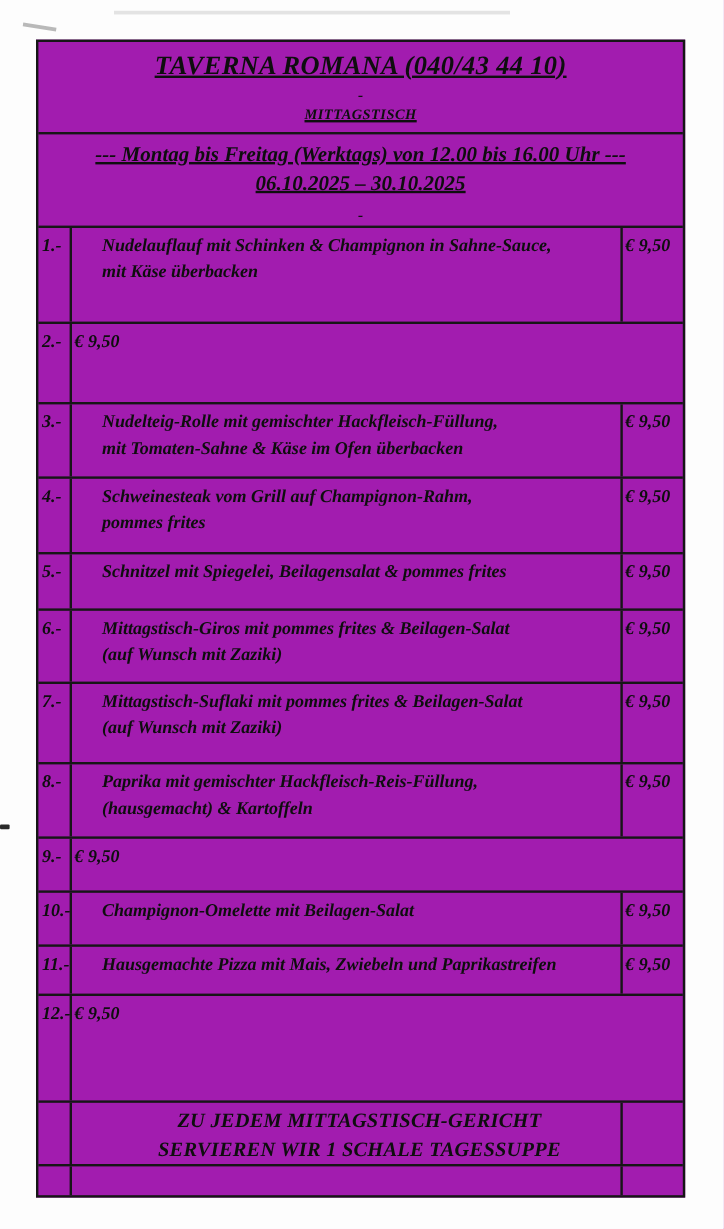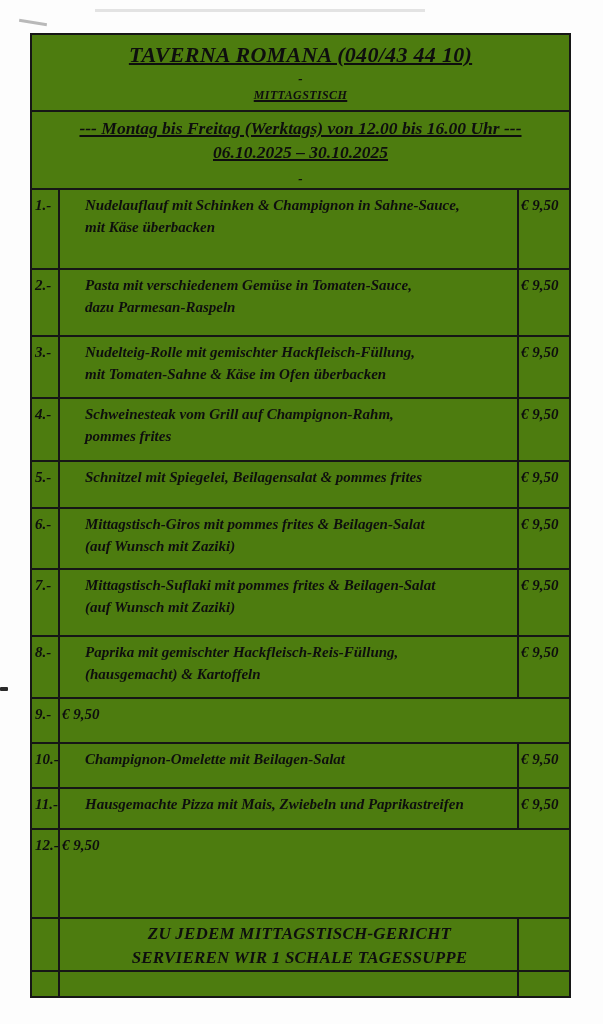--- a/index.html
+++ b/index.html
@@ -21,21 +21,21 @@
     position: absolute; left: 19px; top: 21px; width: 28px; height: 3px;
     background: #b9b9b9; transform: rotate(9deg);
   }
   .scan-dash {
     position: absolute; left: 0; top: 687px; width: 8px; height: 4px;
     background: #2a2a2a; border-radius: 1px;
   }
 
   .sheet {
     position: absolute; left: 30px; top: 33px; width: 541px;
-    border: 2px solid #161616; background: #4d7c0f;
+    border: 2px solid #161616; background: #a21caf;
   }
 
   
   .header-cell {
     min-height: 75px; text-align: center; padding-top: 7px;
   }
   .title {
     font-weight: 700; font-style: italic; font-size: 22px;
     text-decoration: underline; text-decoration-thickness: 2px;
     letter-spacing: .3px;
@@ -109,22 +109,20 @@
 
     <div class="row" style="min-height:80px">
       <div class="c-num">1.-</div>
       <div class="c-desc">Nudelauflauf mit Schinken &amp; Champignon in Sahne-Sauce,
 mit Käse überbacken</div>
       <div class="c-price">€ 9,50</div>
     </div>
 
     <div class="row" style="min-height:67px">
       <div class="c-num">2.-</div>
-      <div class="c-desc">Pasta mit verschiedenem Gemüse in Tomaten-Sauce,
-dazu Parmesan-Raspeln</div>
       <div class="c-price">€ 9,50</div>
     </div>
 
     <div class="row" style="min-height:62px">
       <div class="c-num">3.-</div>
       <div class="c-desc">Nudelteig-Rolle mit gemischter Hackfleisch-Füllung,
 mit Tomaten-Sahne &amp; Käse im Ofen überbacken</div>
       <div class="c-price">€ 9,50</div>
     </div>
 

